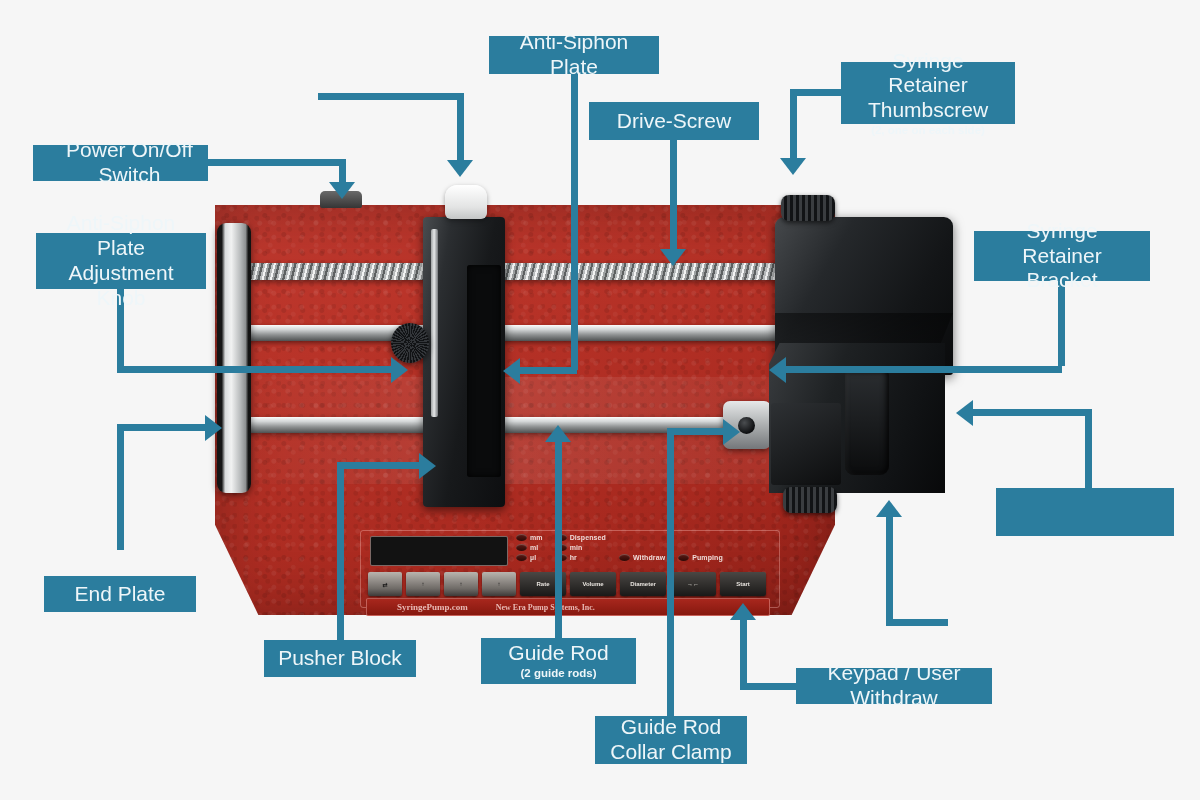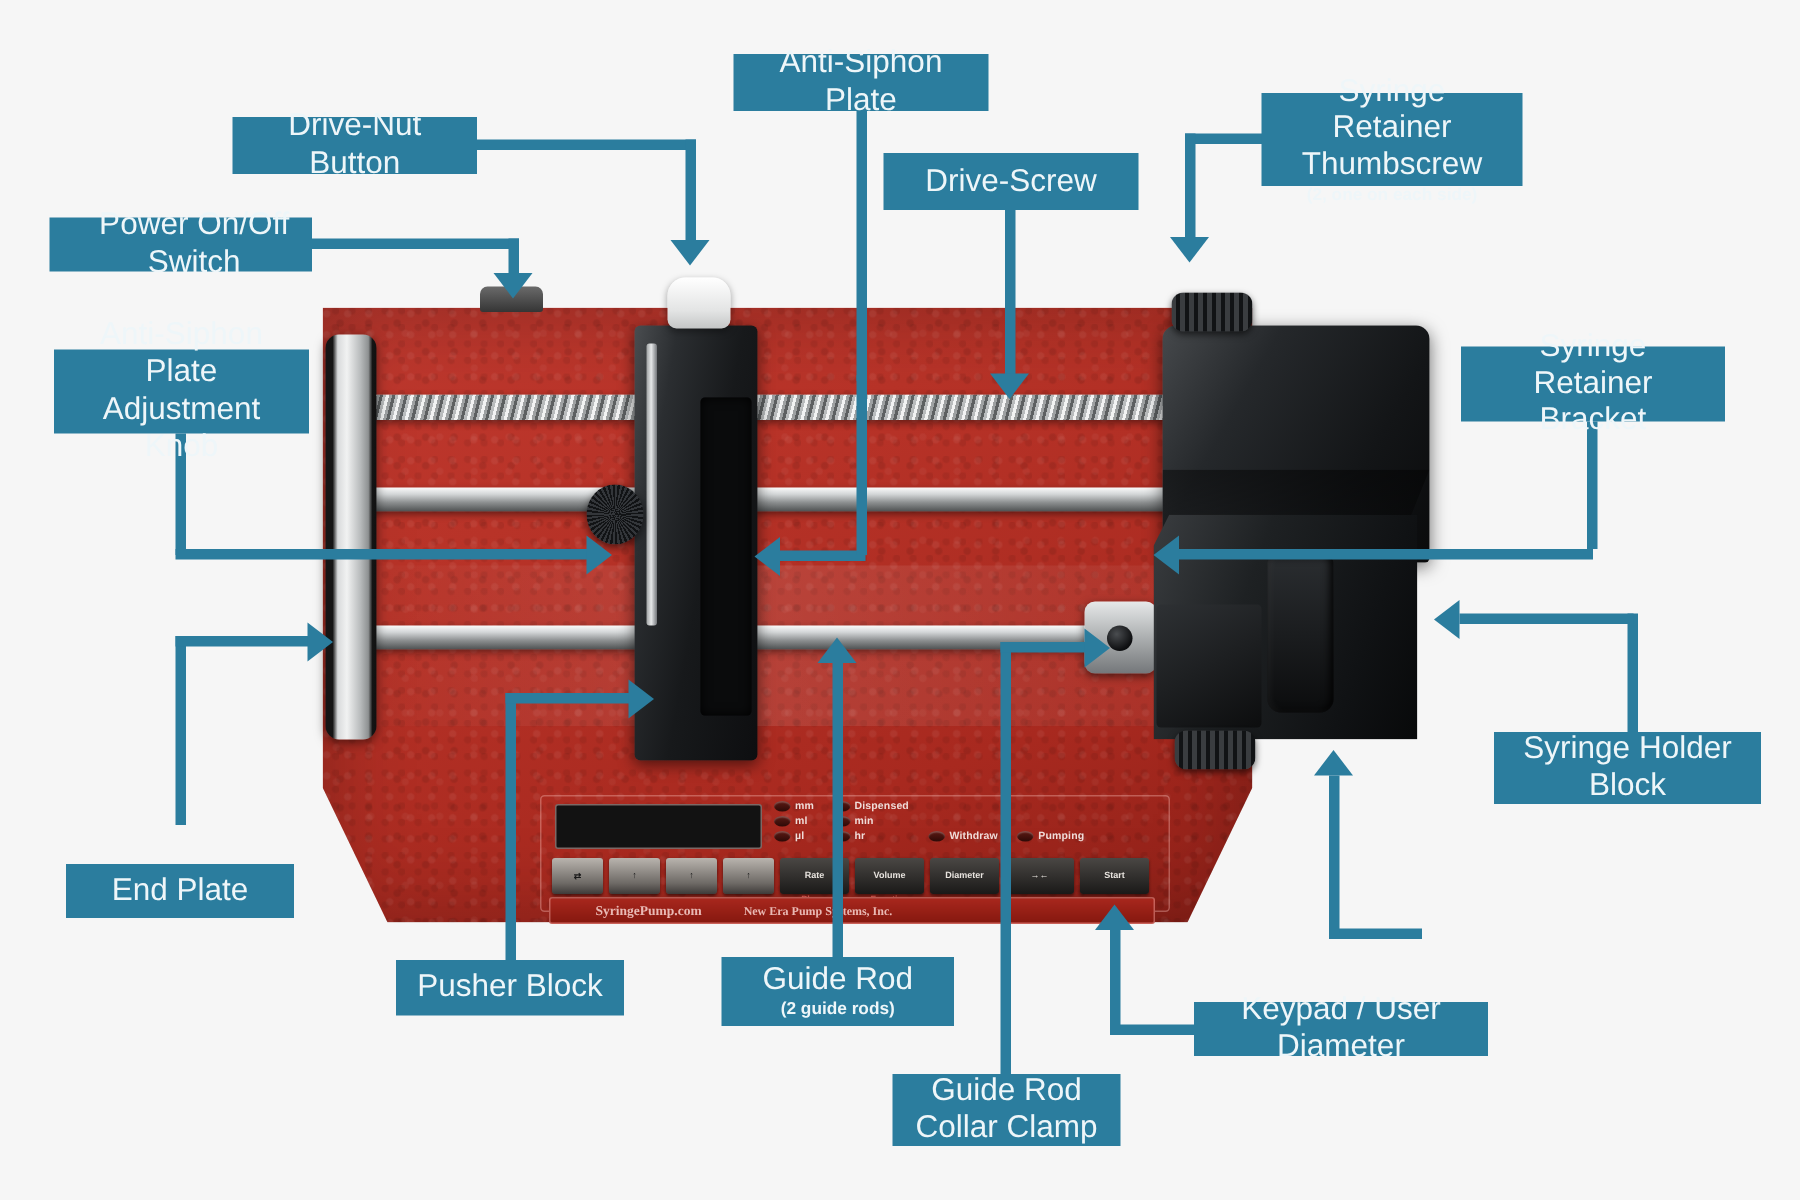--- a/index.html
+++ b/index.html
@@ -352,23 +352,20 @@
   </div>
 
   <div class="callout" style="left:489px; top:36px; width:170px; height:38px;">
     <span class="l1">Anti-Siphon Plate</span>
   </div>
   <div class="seg v" style="left:571px; top:74px; height:180px;"></div>
   <div class="seg h" style="left:520px; top:367px; width:57px;"></div>
   <div class="seg v" style="left:571px; top:250px; height:120px;"></div>
   <div class="arrow left" style="left:503px; top:358px;"></div>
 
-  <div class="callout" style="left:155px; top:78px; width:163px; height:38px;">
-    <span class="l1">Drive-Nut Button</span>
-  </div>
   <div class="seg h" style="left:318px; top:93px; width:146px;"></div>
   <div class="seg v" style="left:457px; top:93px; height:70px;"></div>
   <div class="arrow down" style="left:447px; top:160px;"></div>
 
   <div class="callout" style="left:589px; top:102px; width:170px; height:38px;">
     <span class="l1">Drive-Screw</span>
   </div>
   <div class="seg v" style="left:670px; top:140px; height:112px;"></div>
   <div class="arrow down" style="left:660px; top:249px;"></div>
 
@@ -405,21 +402,20 @@
   <div class="arrow left" style="left:769px; top:357px;"></div>
 
   <div class="callout" style="left:44px; top:548px; width:152px; height:36px;margin-top:28px;">
     <span class="l1">End Plate</span>
   </div>
   <div class="seg v" style="left:117px; top:424px; height:126px;"></div>
   <div class="seg h" style="left:117px; top:424px; width:91px;"></div>
   <div class="arrow right" style="left:205px; top:415px;"></div>
 
   <div class="callout" style="left:996px; top:488px; width:178px; height:48px;">
-    <span class="l1">Syringe Holder Block</span>
   </div>
   <div class="seg v" style="left:1085px; top:409px; height:82px;"></div>
   <div class="seg h" style="left:973px; top:409px; width:116px;"></div>
   <div class="arrow left" style="left:956px; top:400px;"></div>
 
   <div class="seg h" style="left:886px; top:619px; width:62px;"></div>
   <div class="seg v" style="left:886px; top:517px; height:105px;"></div>
   <div class="arrow up" style="left:876px; top:500px;"></div>
 
   <div class="callout" style="left:264px; top:640px; width:152px; height:37px;">
@@ -430,21 +426,21 @@
   <div class="arrow right" style="left:419px; top:453px;"></div>
 
   <div class="callout" style="left:481px; top:638px; width:155px; height:46px;">
     <span class="l1">Guide Rod</span>
     <span class="l2">(2 guide rods)</span>
   </div>
   <div class="seg v" style="left:555px; top:442px; height:198px;"></div>
   <div class="arrow up" style="left:545px; top:425px;"></div>
 
   <div class="callout" style="left:796px; top:668px; width:196px; height:36px;">
-    <span class="l1">Keypad / User Diameter</span>
+    <span class="l1">Keypad / User Withdraw</span>
   </div>
   <div class="seg h" style="left:740px; top:683px; width:60px;"></div>
   <div class="seg v" style="left:740px; top:620px; height:66px;"></div>
   <div class="arrow up" style="left:730px; top:603px;"></div>
 
   <div class="callout" style="left:595px; top:716px; width:152px; height:48px;">
     <span class="l1">Guide Rod
 Collar Clamp</span>
   </div>
   <div class="seg v" style="left:667px; top:428px; height:292px;"></div>

